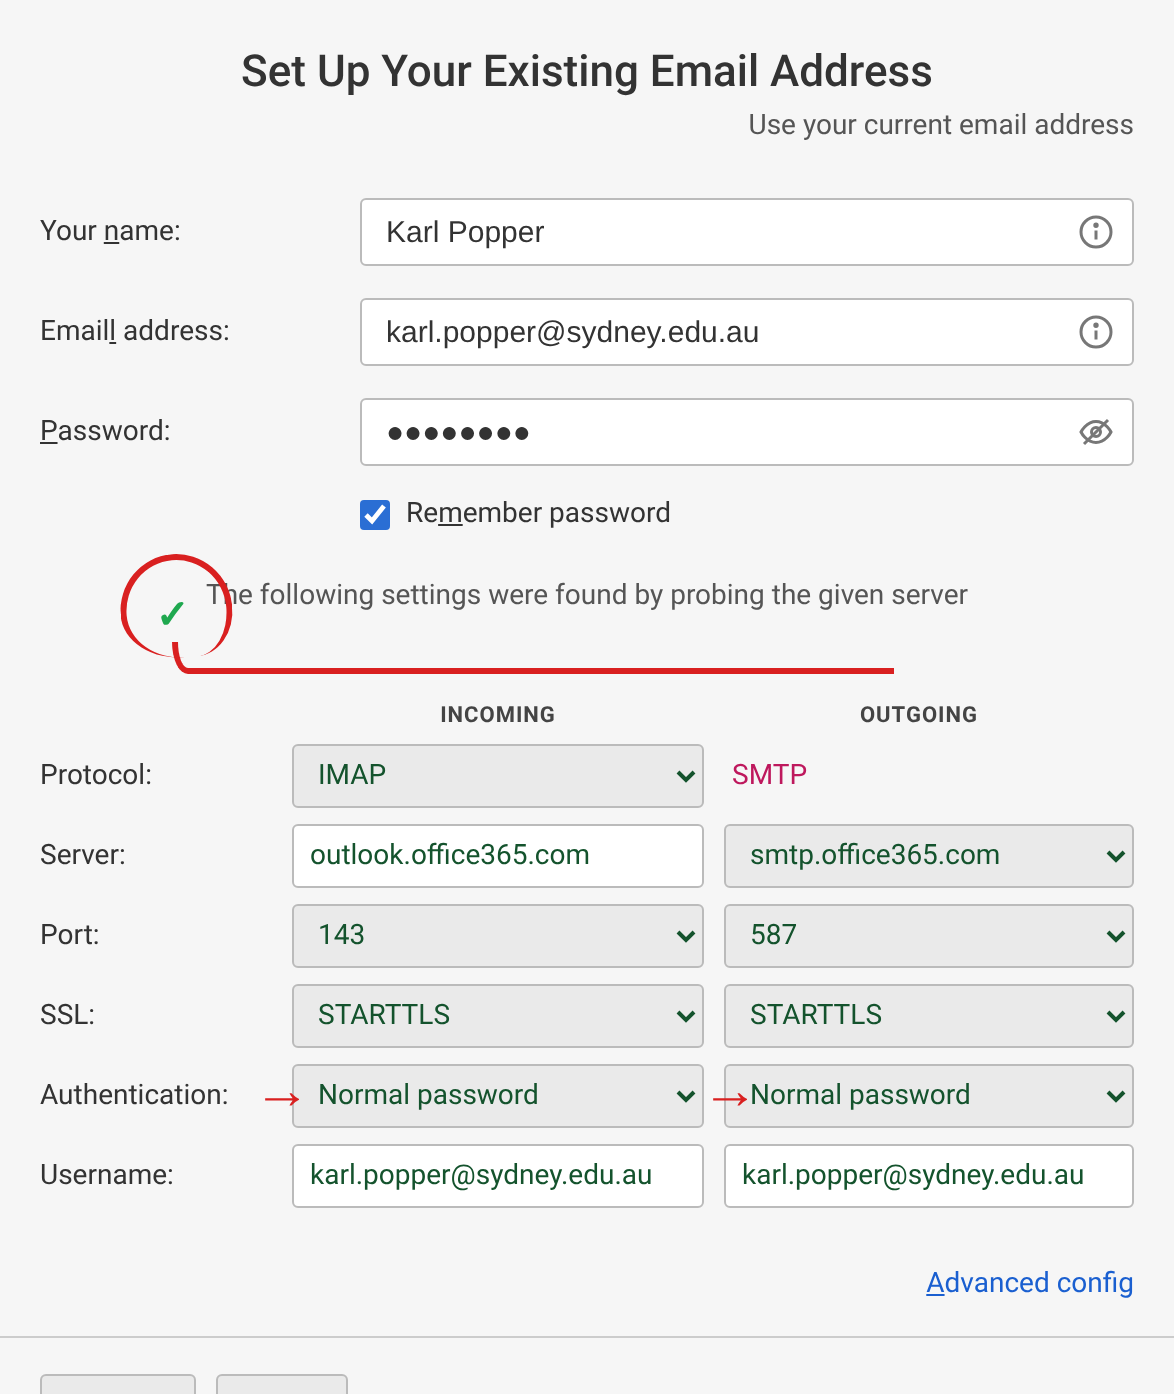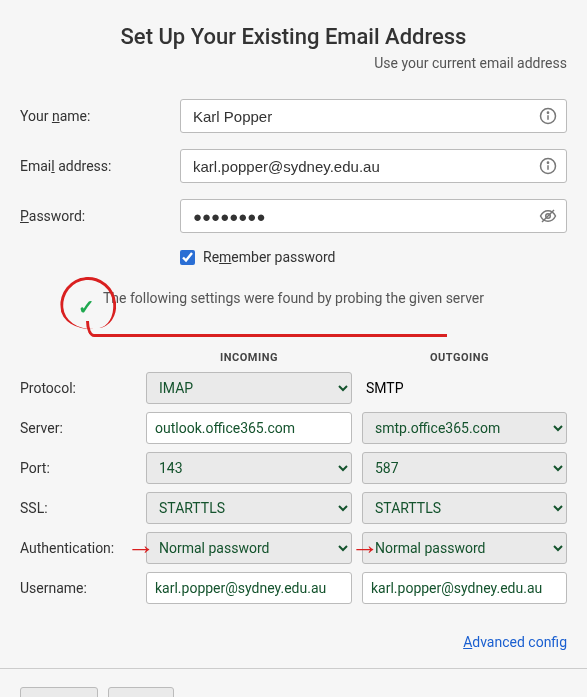--- a/index.html
+++ b/index.html
@@ -141,21 +141,21 @@
     border-radius: 3px;
     background: #eaeaea;
     padding: 0 8px;
     font-size: 14px;
     color: #14532d;
     font-family: inherit;
   }
   .srow input.s-input { background: #fff; }
   .srow .c-in { width: 206px; }
   .srow .c-out { flex: 1; min-width: 0; }
-  .srow .static-out { padding-left: 4px; color: #000000; }
+  .srow .static-out { padding-left: 4px; color: #be185d; }
   .arrow {
     position: absolute;
     color: #d92020;
     font-size: 26px;
     font-weight: 900;
     pointer-events: none;
     transform: scaleX(1.1);
   }
   .arrow.a1 { left: 108px; top: -2px; }
   .arrow.a2 { left: 332px; top: -2px; }
@@ -208,21 +208,21 @@
       <svg class="info-icon" viewBox="0 0 24 24" fill="none" stroke="currentColor" stroke-width="2">
           <circle cx="12" cy="12" r="10"></circle>
           <line x1="12" y1="11" x2="12" y2="17"></line>
           <circle cx="12" cy="7.5" r="0.8" fill="currentColor"></circle>
         </svg>
     </div>
   </div>
 
   <div class="row">
     <div class="label">
-      <span>Emai</span><u class="hot">l</u><span> address:</span>
+      <span>Email</span><u class="hot">l</u><span> address:</span>
     </div>
     <div class="field-wrap">
       <input type="text" value="karl.popper@sydney.edu.au" style="">
       <svg class="info-icon" viewBox="0 0 24 24" fill="none" stroke="currentColor" stroke-width="2">
           <circle cx="12" cy="12" r="10"></circle>
           <line x1="12" y1="11" x2="12" y2="17"></line>
           <circle cx="12" cy="7.5" r="0.8" fill="currentColor"></circle>
         </svg>
     </div>
   </div>

